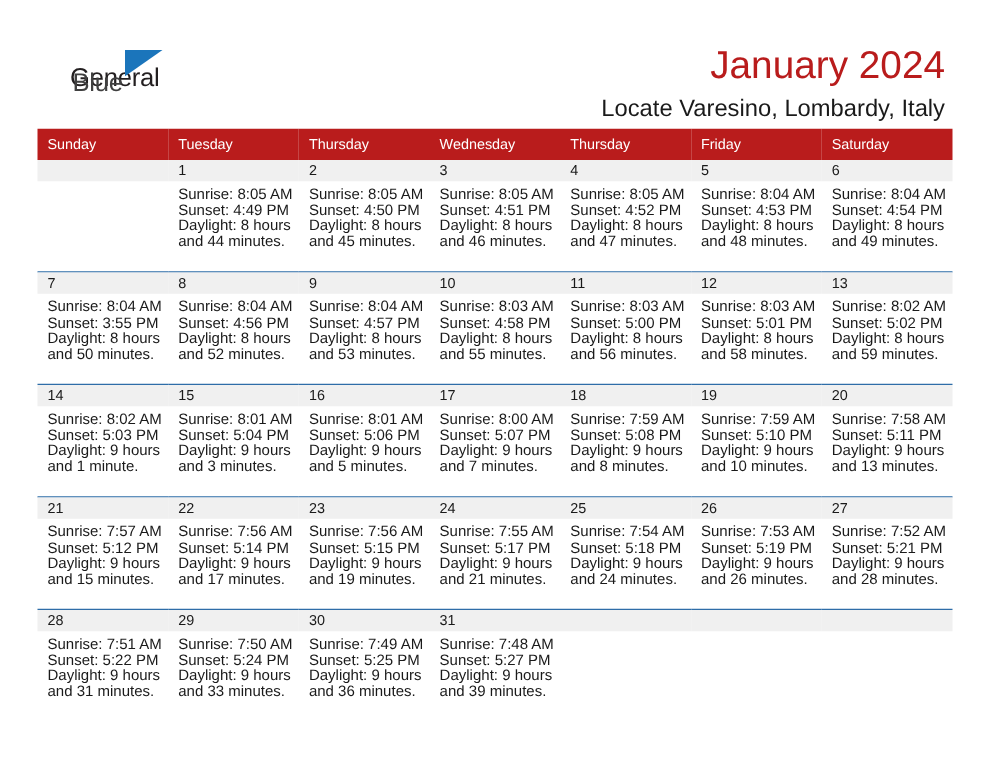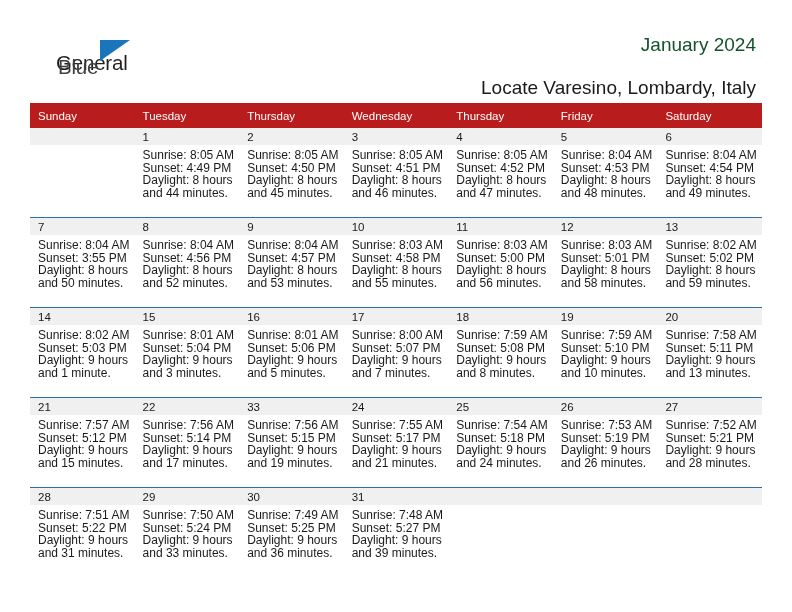--- a/index.html
+++ b/index.html
@@ -66,22 +66,22 @@
     width: 0;
     height: 0;
     border-left: 30px solid #1b75bb;
     border-bottom: 21px solid transparent;
   }
 
   .title {
     position: absolute;
     right: 36px;
     top: 34px;
-    font-size: 19px;
-    color: #14532d;
+    font-size: 31px;
+    color: #b91c1c;
     text-align: right;
     white-space: nowrap;
   }
   .subtitle {
     position: absolute;
     right: 36px;
     top: 77px;
     font-size: 19px;
     color: #1a1a1a;
     text-align: right;
@@ -433,21 +433,21 @@
               <div class="details">
                 <div>Sunrise: 7:56 AM</div>
                 <div>Sunset: 5:14 PM</div>
                 <div>Daylight: 9 hours</div>
                 <div>and 17 minutes.</div>
               </div>
             </div>
           </td>
           <td>
             <div class="cell">
-              <div class="daynum-band">33</div>
+              <div class="daynum-band">23</div>
               <div class="details">
                 <div>Sunrise: 7:56 AM</div>
                 <div>Sunset: 5:15 PM</div>
                 <div>Daylight: 9 hours</div>
                 <div>and 19 minutes.</div>
               </div>
             </div>
           </td>
           <td>
             <div class="cell">

